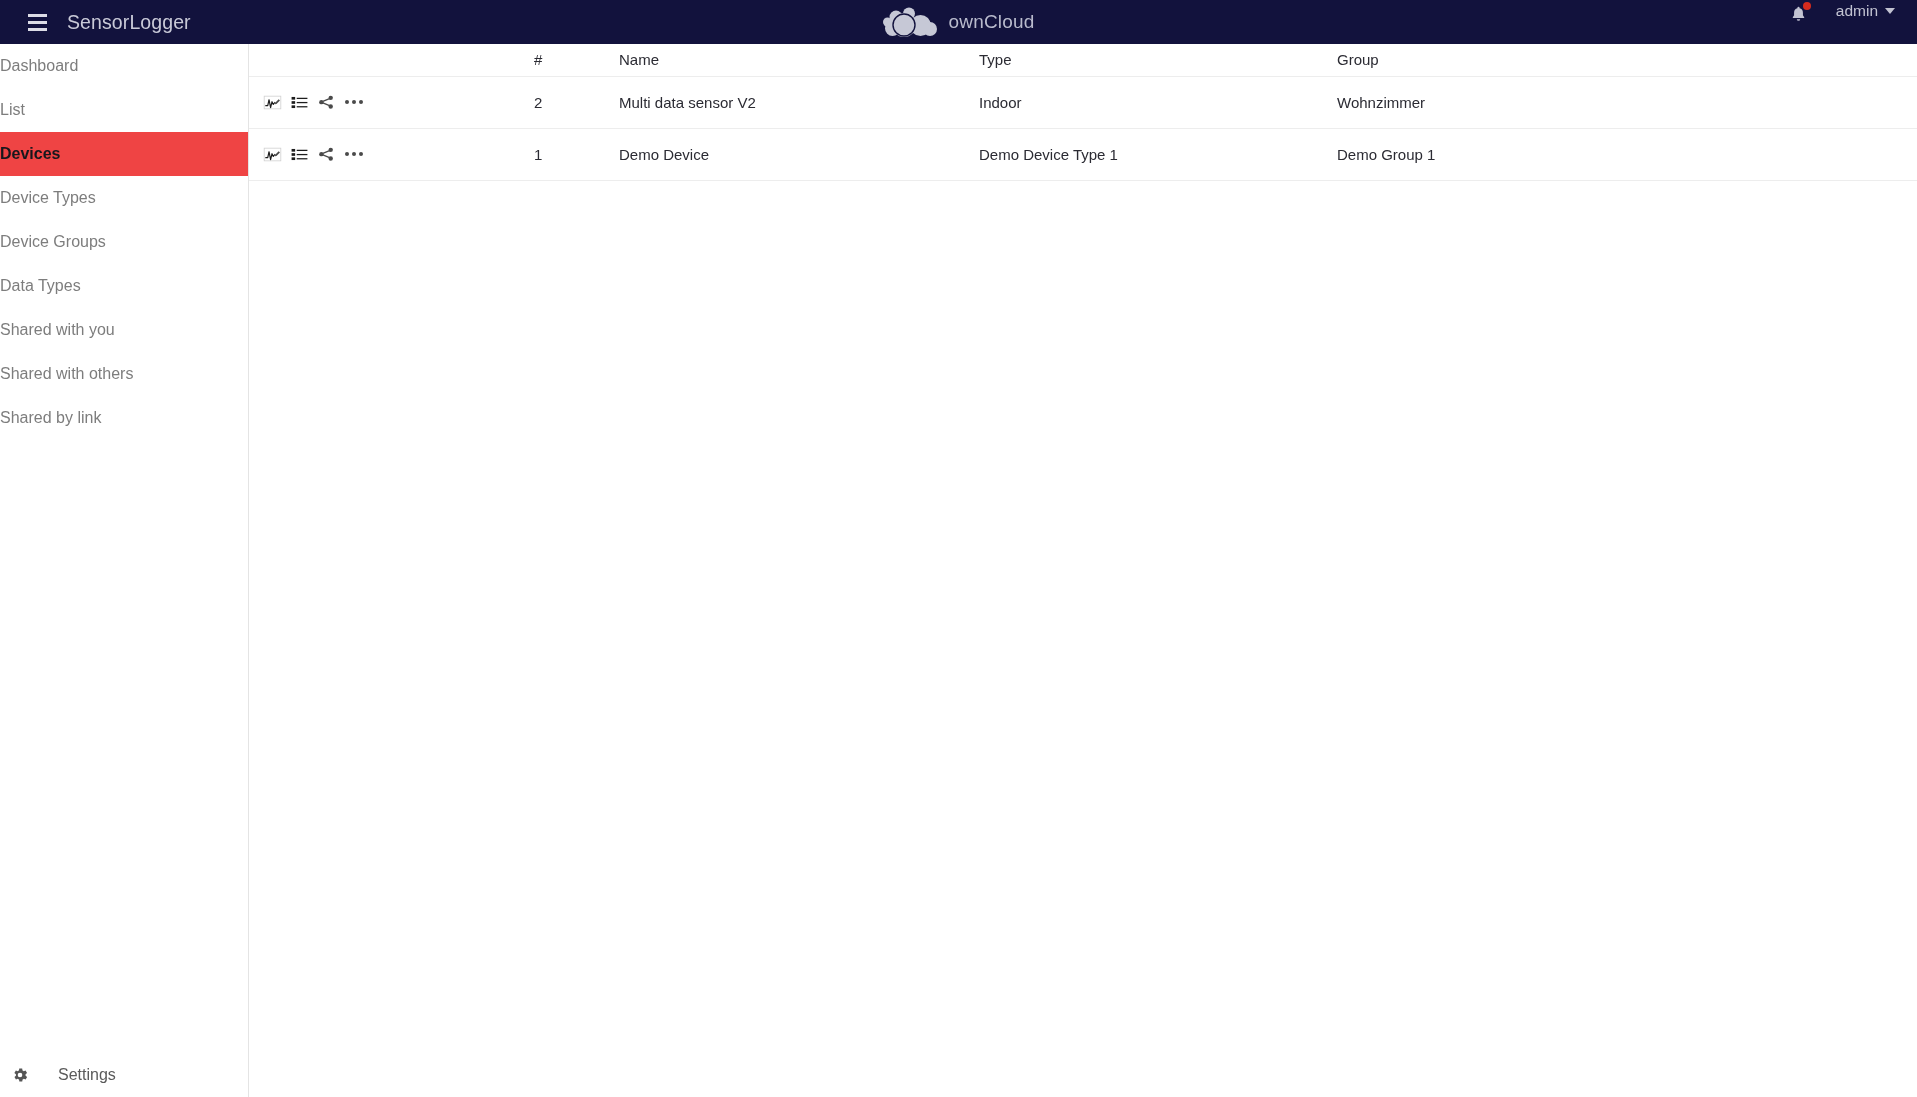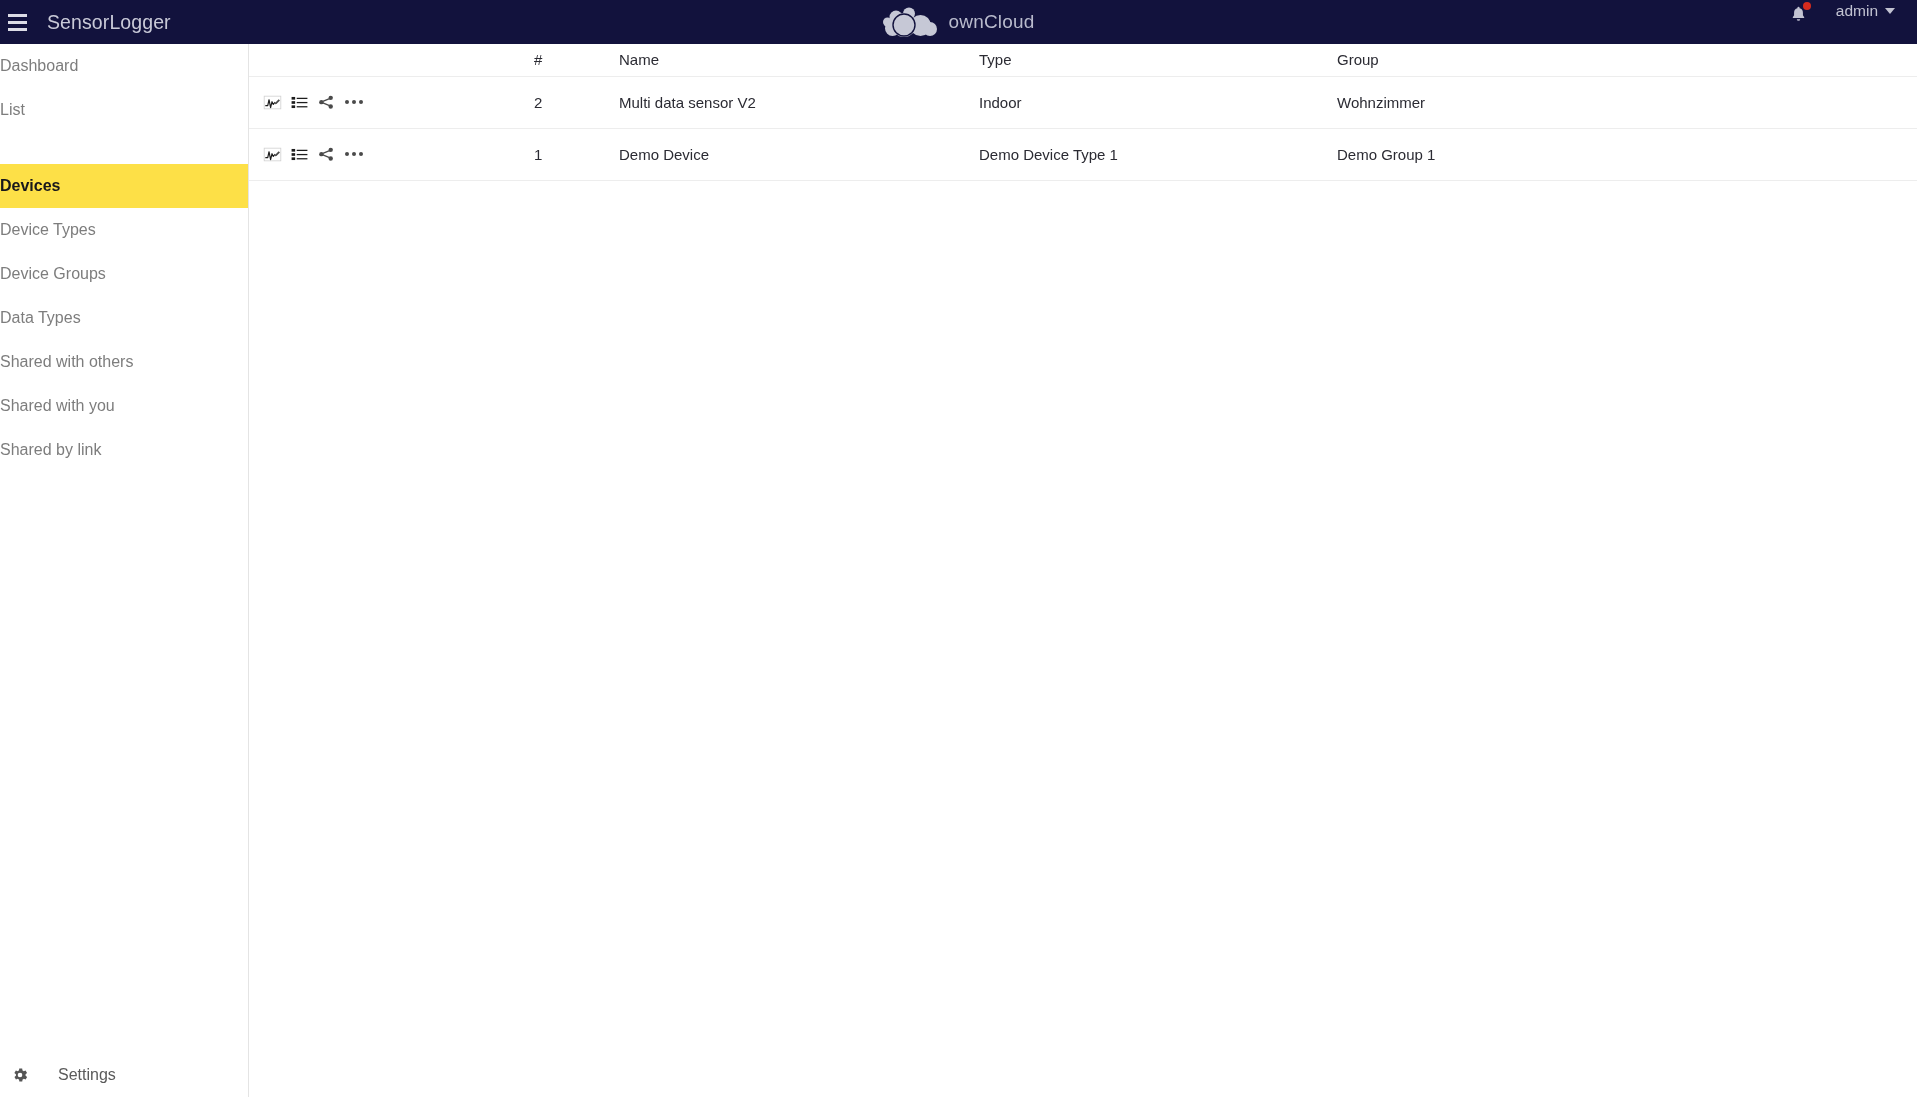--- a/index.html
+++ b/index.html
@@ -18,21 +18,21 @@
     width: 1917px;
     height: 44px;
     background: #12123d;
     display: flex;
     align-items: center;
   }
   .topbar-left {
     display: flex;
     align-items: center;
     height: 44px;
-    padding-left: 4px;
+    padding-left: 24px;
   }
   .hamburger {
     width: 26px;
     height: 26px;
     display: flex;
     flex-direction: column;
     justify-content: center;
     align-items: center;
     gap: 4px;
     cursor: pointer;
@@ -133,24 +133,23 @@
   .side-item {
     height: 44px;
     display: flex;
     align-items: center;
     color: #7d7d7d;
     font-size: 16px;
     cursor: pointer;
     white-space: nowrap;
   }
   .side-item.active {
-    background: #fde047;
+    background: #ef4444;
     color: #17171c;
     font-weight: 700;
-    margin-top: 32px;
   }
   .sidebar-bottom {
     position: absolute;
     bottom: 0; left: 0;
     width: 248px;
   }
   .side-settings {
     height: 44px;
     display: flex;
     align-items: center;
@@ -289,24 +288,24 @@
   <div class="side-item">
     <span>Device Types</span>
   </div>
   <div class="side-item">
     <span>Device Groups</span>
   </div>
   <div class="side-item">
     <span>Data Types</span>
   </div>
   <div class="side-item">
+    <span>Shared with you</span>
+  </div>
+  <div class="side-item">
     <span>Shared with others</span>
-  </div>
-  <div class="side-item">
-    <span>Shared with you</span>
   </div>
   <div class="side-item">
     <span>Shared by link</span>
   </div>
 
   <div class="sidebar-bottom">
     <div class="side-settings">
       <svg width="18" height="18" viewBox="0 0 24 24">
         <path fill="#555555" d="M19.4 13a7.8 7.8 0 0 0 0-2l2-1.6-2-3.4-2.4 1a7.6 7.6 0 0 0-1.7-1l-.4-2.6h-3.9l-.4 2.6a7.6 7.6 0 0 0-1.7 1l-2.4-1-2 3.4L6.6 11a7.8 7.8 0 0 0 0 2l-2 1.6 2 3.4 2.4-1a7.6 7.6 0 0 0 1.7 1l.4 2.6h3.9l.4-2.6a7.6 7.6 0 0 0 1.7-1l2.4 1 2-3.4z"></path>
         <circle cx="12" cy="12" r="3.1" fill="#ffffff"></circle>

